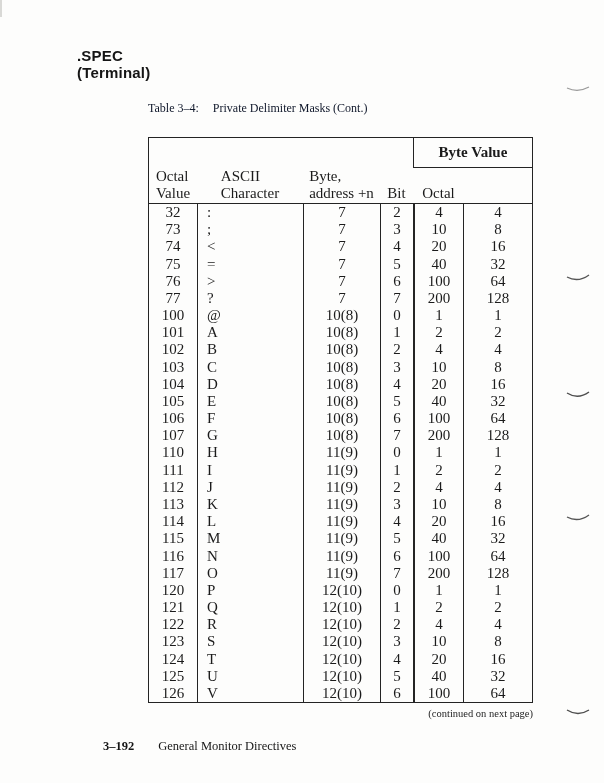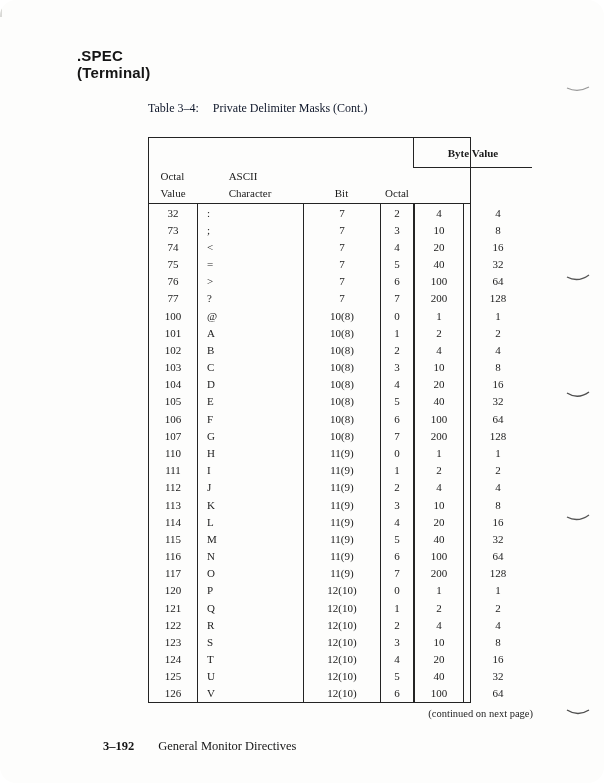--- a/index.html
+++ b/index.html
@@ -5,21 +5,20 @@
   * { margin: 0; padding: 0; box-sizing: border-box; }
   html, body { background: #ffffff; }
   .page {
     position: relative;
     width: 604px;
     height: 783px;
     background: #fdfdfc;
     overflow: hidden;
     font-family: "Liberation Serif", "DejaVu Serif", serif;
     color: #1b1b1b;
-    border-radius: 16px;
   }
 
   
   .edge-artifact {
     position: absolute;
     left: 0; top: 0;
     width: 2px; height: 17px;
     background: #d9d9d6;
   }
 
@@ -43,23 +42,23 @@
     font-size: 12px;
     color: #0f172a;
     white-space: nowrap;
   }
   .caption .caption-title { margin-left: 14px; }
 
   
   .dtable {
     position: absolute;
     left: 148px; top: 137px;
-    width: 323px; height: 566px;
+    width: 385px; height: 566px;
     border: 1px solid #242424;
-    font-size: 11px;
+    font-size: 15px;
   }
   .thead {
     position: absolute;
     left: 0; right: 0; top: 0;
     height: 66px;
     border-bottom: 1px solid #242424;
   }
   .byte-value-box {
     position: absolute;
     left: 264px; top: 0;
@@ -155,20 +154,22 @@
   </div>
 
   <div class="dtable">
     <div class="thead">
       <div class="byte-value-box">Byte Value</div>
       <div class="col-headers">
         <div class="col-header">Octal
 Value</div>
         <div class="col-header">ASCII
 Character</div>
+        <div class="col-header">Byte,
+address +n</div>
         <div class="col-header">Bit</div>
         <div class="col-header bv-left">Octal</div>
       </div>
     </div>
     <div class="tbody">
         <div class="trow">
           <div class="tcell c0">32</div>
           <div class="tcell c1">:</div>
           <div class="tcell c2">7</div>
           <div class="tcell c3">2</div>

